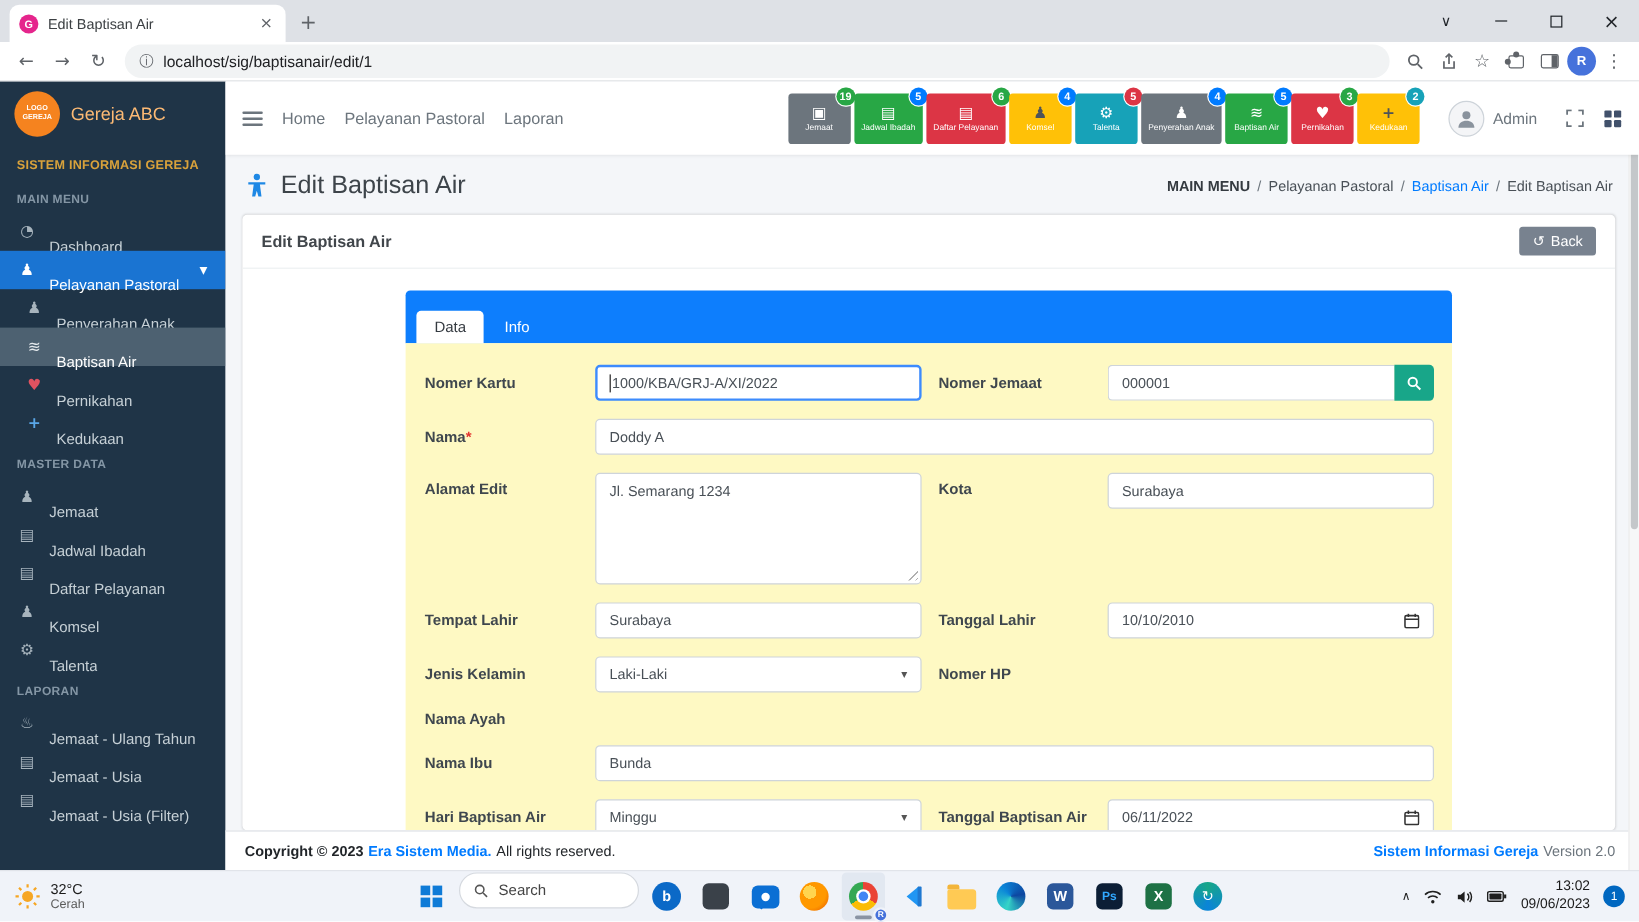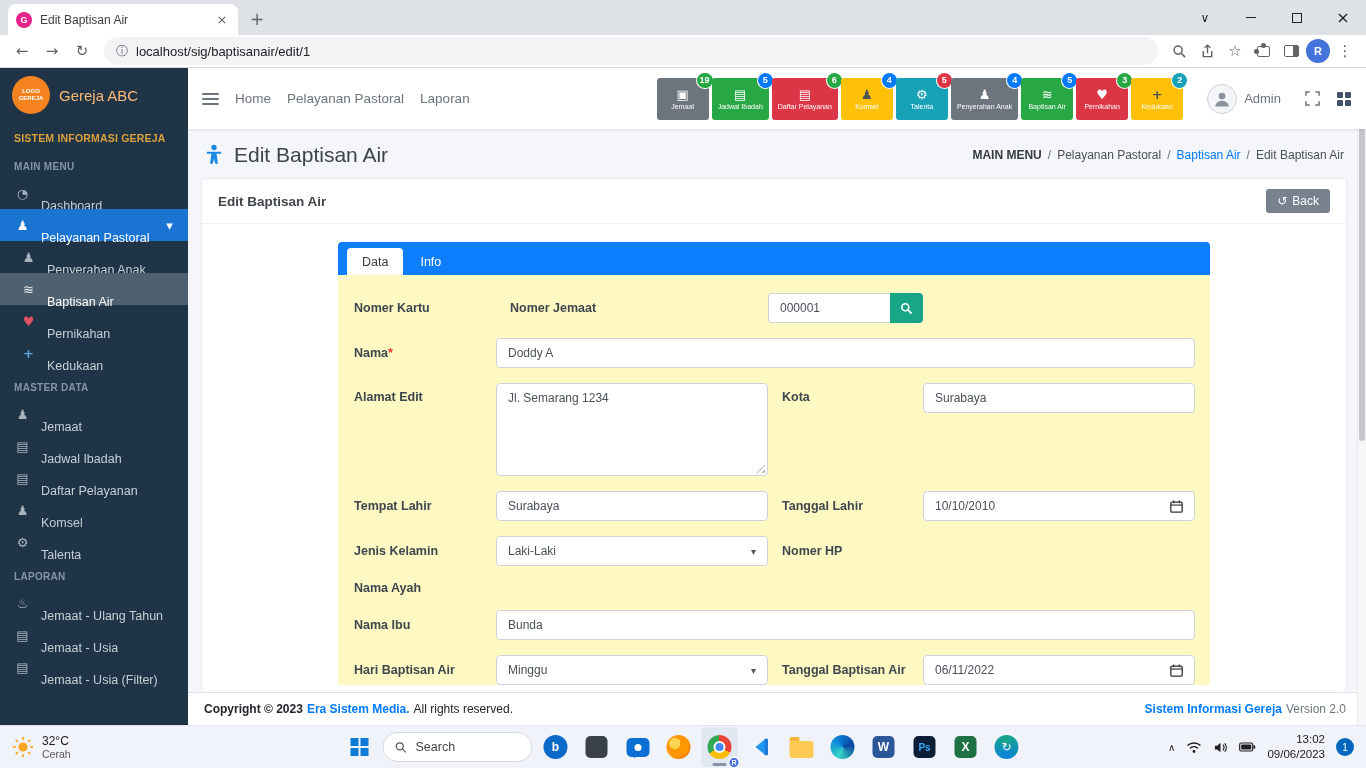--- a/index.html
+++ b/index.html
@@ -84,21 +84,21 @@
   .crumb-sep { color:#6c757d; }
 
   .card { background:#fff; border-radius:4px; box-shadow:0 0 2px rgba(0,0,0,.15); flex:1; min-height:0; display:flex; flex-direction:column; overflow:hidden; }
   .card-header { display:flex; align-items:center; justify-content:space-between; padding:10px 16px; border-bottom:1px solid #edf0f2; flex-shrink:0; }
   .card-title { font-size:13.5px; font-weight:bold; color:#41464b; }
   .back-btn { background:#78828f; color:#fff; border:none; font-size:12px; padding:5px 11px; border-radius:3px; display:flex; align-items:center; gap:5px; font-family:inherit; }
   .back-btn .ico { font-size:12px; }
   .card-body { flex:1; min-height:0; padding-top:18px; overflow:hidden; }
 
   .tabwrap { width:872px; margin:0 auto; }
-  .tabbar { background:#0d7efd; height:33px; border-radius:4px 4px 0 0; display:flex; align-items:flex-end; padding-left:9px; gap:2px;text-align:center; }
+  .tabbar { background:#0d7efd; height:44px; border-radius:4px 4px 0 0; display:flex; align-items:flex-end; padding-left:9px; gap:2px;text-align:center; }
   .tabbtn { height:27px; padding:0 15px; display:flex; align-items:center; font-size:12.5px; color:#fff; border-radius:4px 4px 0 0; }
   .tabbtn.active { background:#fff; color:#343a40; }
 
   .formarea { padding:18px 16px 0; background:#fef9c3; }
   .frow { display:grid; grid-template-columns:142px 272px 155px 272px; align-items:center; margin-bottom:15px; }
   .frow.top { align-items:flex-start; }
   .frow.top .flabel { padding-top:7px; }
   .flabel { font-size:12.5px; font-weight:bold; color:#3f474e; padding-right:10px; }
   .flabel.l2 { padding-left:14px; }
   .req { color:#e3342f; }
@@ -125,21 +125,21 @@
 
   
   .pscroll { position:absolute; right:0; top:0; bottom:0; width:9px; background:#f6f7f8; border-left:1px solid #ececec; }
   .pthumb { position:absolute; left:1px; right:1px; top:13px; height:360px; background:#c4c7ca; border-radius:4px; }
 
   
   .taskbar { height:43px; background:#f0f3f9; border-top:1px solid #e1e4ea; display:flex; align-items:center; padding:0 12px; position:relative; flex-shrink:0; }
   .weather { display:flex; align-items:center; gap:8px; }
   .wtxt .t1 { font-size:12px; color:#1b1b1b; }
   .wtxt .t2 { font-size:10.5px; color:#5a5a5a; }
-  .tb-center { position:absolute; left:50%; transform:translateX(-50%); display:flex; align-items:center; gap:5px; }
+  .tb-center { position:absolute; left:50%; transform:translateX(-50%); display:flex; align-items:flex-start; gap:5px; }
   .tapp { width:36px; height:40px; border-radius:4px; display:flex; align-items:center; justify-content:center; position:relative; }
   .tapp.active { background:#e2e8f1; }
   .tapp.active::after { content:""; position:absolute; bottom:1px; left:50%; transform:translateX(-50%); width:14px; height:3px; border-radius:2px; background:#8a93a3; }
   .search-pill { width:150px; height:30px; background:#fff; border:1px solid #d5d9df; border-radius:15px; display:flex; align-items:center; gap:8px; padding:0 11px; font-size:12.5px; color:#444; }
   .sq { border-radius:5px; display:flex; align-items:center; justify-content:center; color:#fff; font-weight:bold; }
   .circle { border-radius:50%; display:flex; align-items:center; justify-content:center; color:#fff; font-weight:bold; }
   .chrome-ico { width:24px; height:24px; border-radius:50%; position:relative;
     background:conic-gradient(#ea4335 0 33%, #fbbc05 33% 66%, #34a853 66% 100%); }
   .chrome-ico::before { content:""; position:absolute; inset:6px; border-radius:50%; background:#fff; }
   .chrome-ico::after { content:""; position:absolute; inset:8px; border-radius:50%; background:#4285f4; }
@@ -410,20 +410,24 @@
           <div class="card-body">
             <div class="tabwrap">
               <div class="tabbar">
                 <div class="tabbtn active">Data</div>
                 <div class="tabbtn">Info</div>
               </div>
               <div class="formarea">
 
                 <div class="frow">
                   <label class="flabel">Nomer Kartu</label>
+                  <div class="finput focused">
+                    <span class="caret"></span>
+                    <span>1000/KBA/GRJ-A/XI/2022</span>
+                  </div>
                   <label class="flabel l2">Nomer Jemaat</label>
                   <div class="igroup">
                     <div class="finput">
                         <span>000001</span>
                       </div>
                     <button class="sbtn">
                       <svg width="13" height="13" viewBox="0 0 16 16">
                           <circle cx="6.5" cy="6.5" r="4.3" fill="none" stroke="#fff" stroke-width="2"></circle>
                           <line x1="10" y1="10" x2="14.3" y2="14.3" stroke="#fff" stroke-width="2"></line>
                         </svg>

